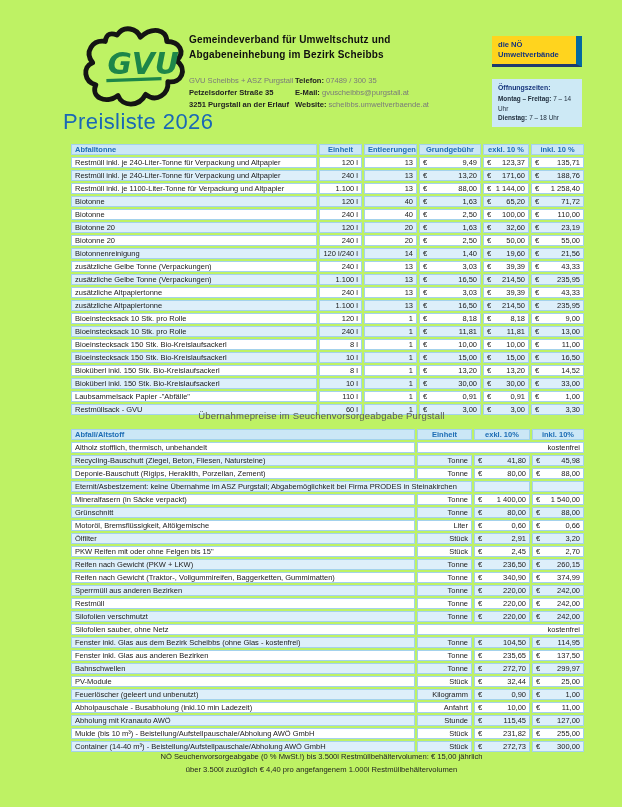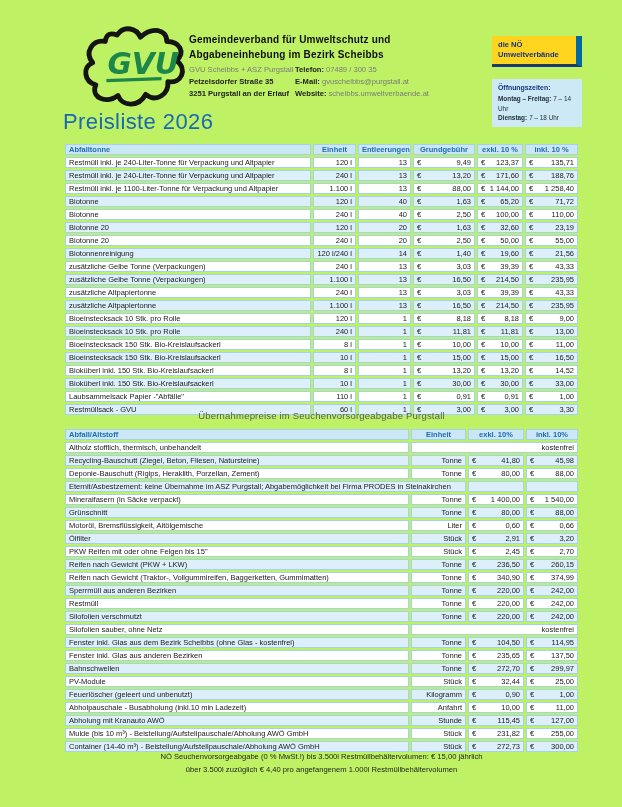--- a/index.html
+++ b/index.html
@@ -3,40 +3,40 @@
 <meta charset="utf-8">
 <style>
   html,body{margin:0;padding:0;background:#fff;}
   .page{position:relative;width:622px;height:807px;background:#bef264;overflow:hidden;
         font-family:"Liberation Sans",sans-serif;color:#1a1a1a;}
 
   
   .logo{position:absolute;left:82px;top:20px;width:106px;height:98px;}
   .org{position:absolute;left:189px;top:33px;width:300px;}
   .org-name{font-size:10px;font-weight:bold;color:#0f0f0f;line-height:1.45;letter-spacing:.2px;}
-  .addr-row{display:flex;margin-top:2px;font-size:7.6px;line-height:1.55;}
+  .addr-row{display:flex;margin-top:13px;font-size:7.6px;line-height:1.55;}
   .addr{width:106px;}
   .contact div{white-space:nowrap;}
   .b{font-weight:bold;color:#222;}
   .muted{color:#7a7a7a;}
   .contact .lbl{font-weight:bold;color:#222;margin-right:2px;}
   .contact .val{color:#7a7a7a;}
 
   .right-col{position:absolute;left:492px;top:36px;width:90px;}
   .badge{background:#ffd41e;color:#17357d;font-weight:bold;font-size:7.6px;line-height:1.3;
          padding:4px 6px;border-right:6px solid #0369a1;border-bottom:3px solid #1d3a6e;box-sizing:border-box;}
   .hours{margin-top:12px;background:#cde9f5;padding:4px 6px;font-size:6.4px;line-height:1.5;color:#1d2b3a;box-sizing:border-box;}
   .hours-title{font-weight:bold;font-size:6.9px;color:#17357d;margin-bottom:1px;}
   .hours .hl{font-weight:bold;margin-right:2px;}
 
   .page-title{position:absolute;left:63px;width:517px;top:109px;
               font-size:22px;font-weight:normal;color:#1a68b6;letter-spacing:.4px;}
 
   
-  .tbl{position:absolute;left:63px;width:517px;border-collapse:separate;border-spacing:2px;table-layout:fixed;}
+  .tbl{position:absolute;left:69px;width:517px;border-collapse:separate;border-spacing:2px;table-layout:fixed;}
   .tbl th,.tbl td{border:1px solid #a3d2ec;padding:0 3px;height:8.6px;line-height:9px;
                   font-size:7.5px;white-space:nowrap;overflow:hidden;background:#fff;}
   .tbl th{background:#cbe7f6;color:#1c6cb4;font-weight:bold;text-align:center;}
   .tbl th.lft{text-align:left;}
   .tbl tbody tr:nth-child(even) th,
   .tbl tbody tr:nth-child(even) td{background:#ddeffa;}
   .tbl td.rt{text-align:right;}
   .tbl td.ct{text-align:right;}
   .pr{display:flex;justify-content:space-between;}
   #table1{top:142px;}

